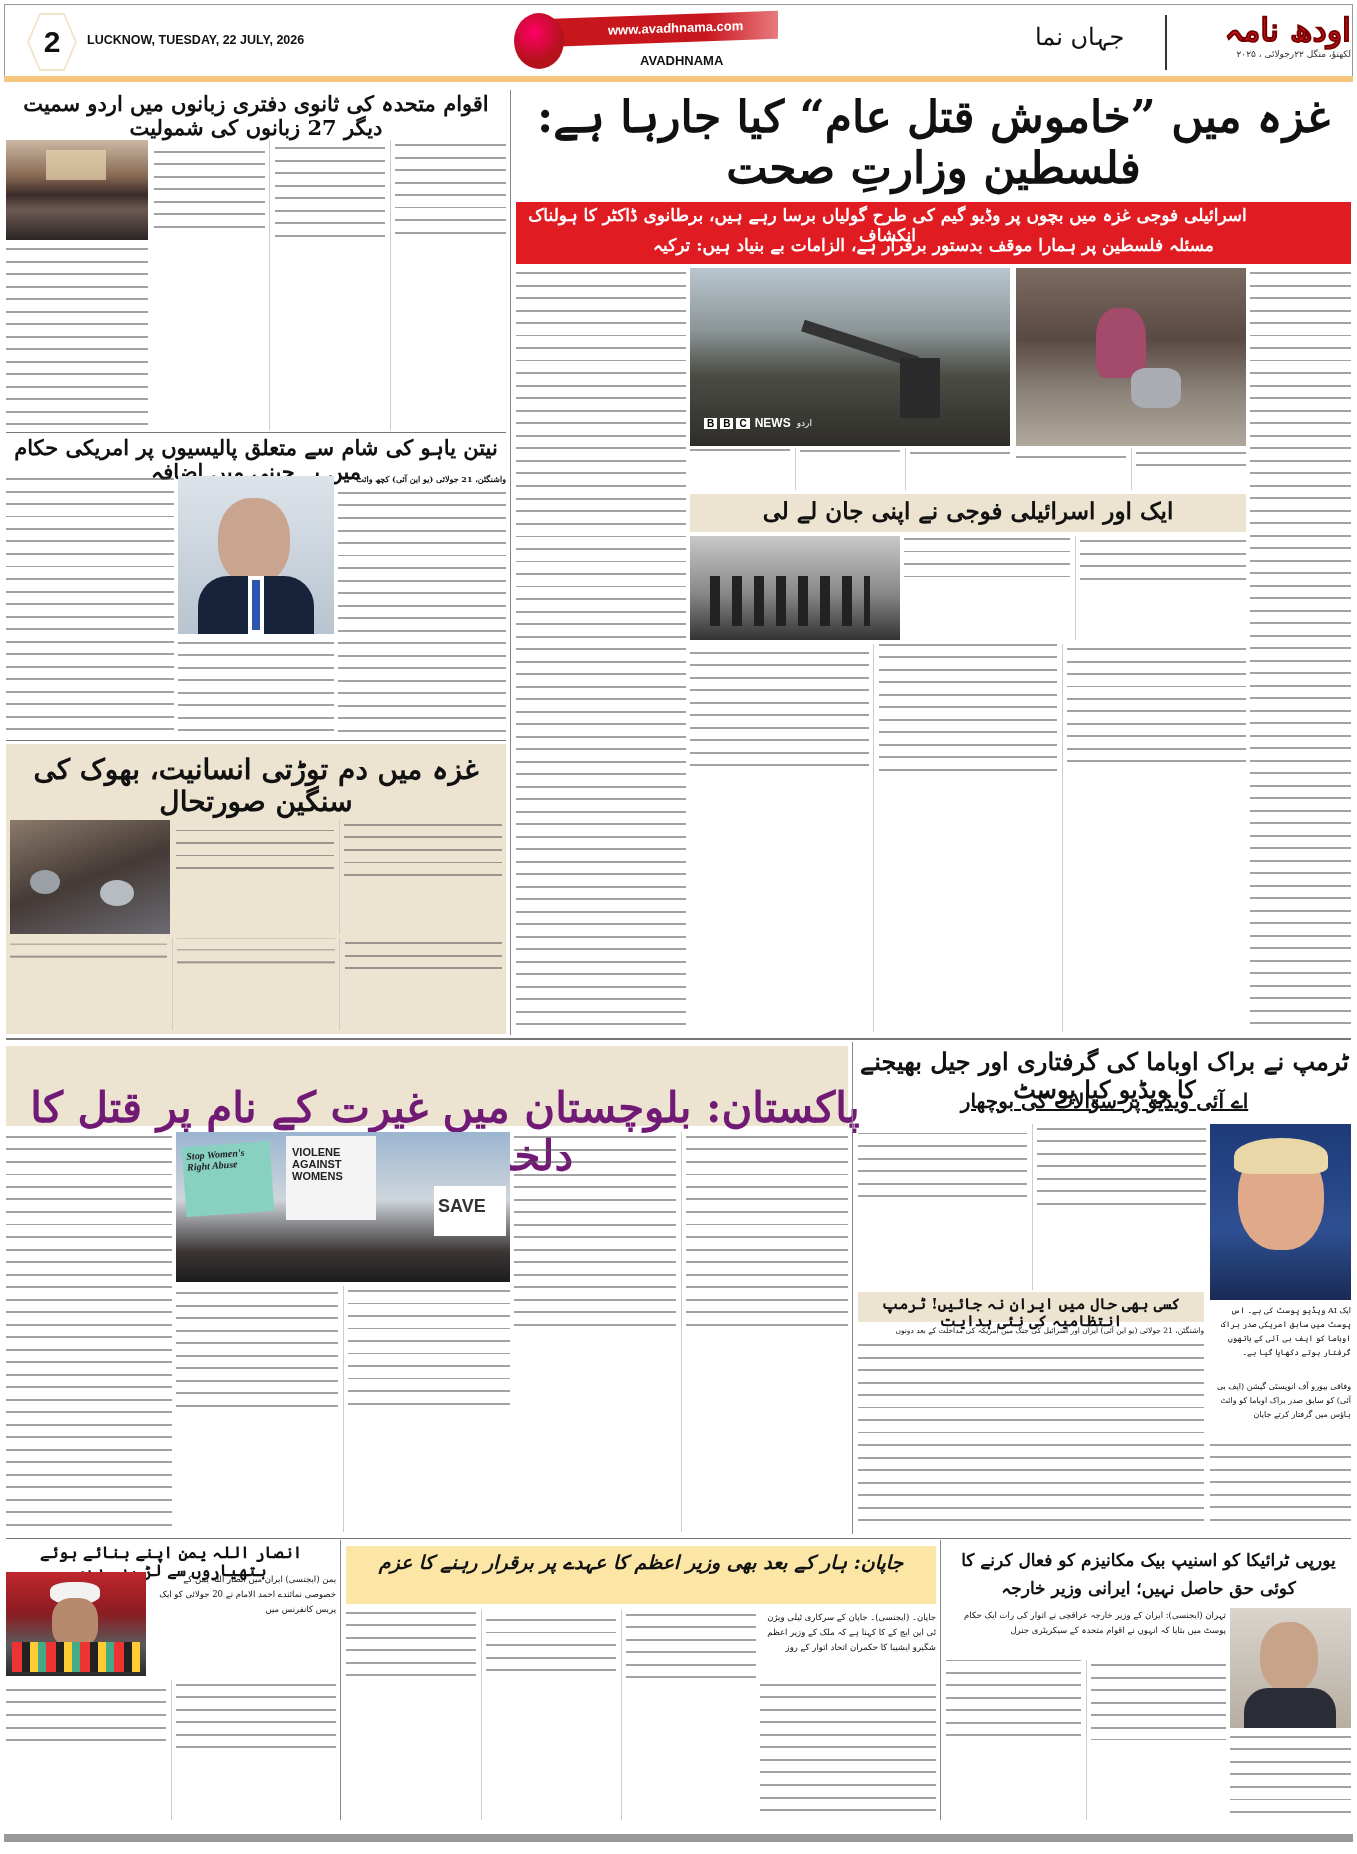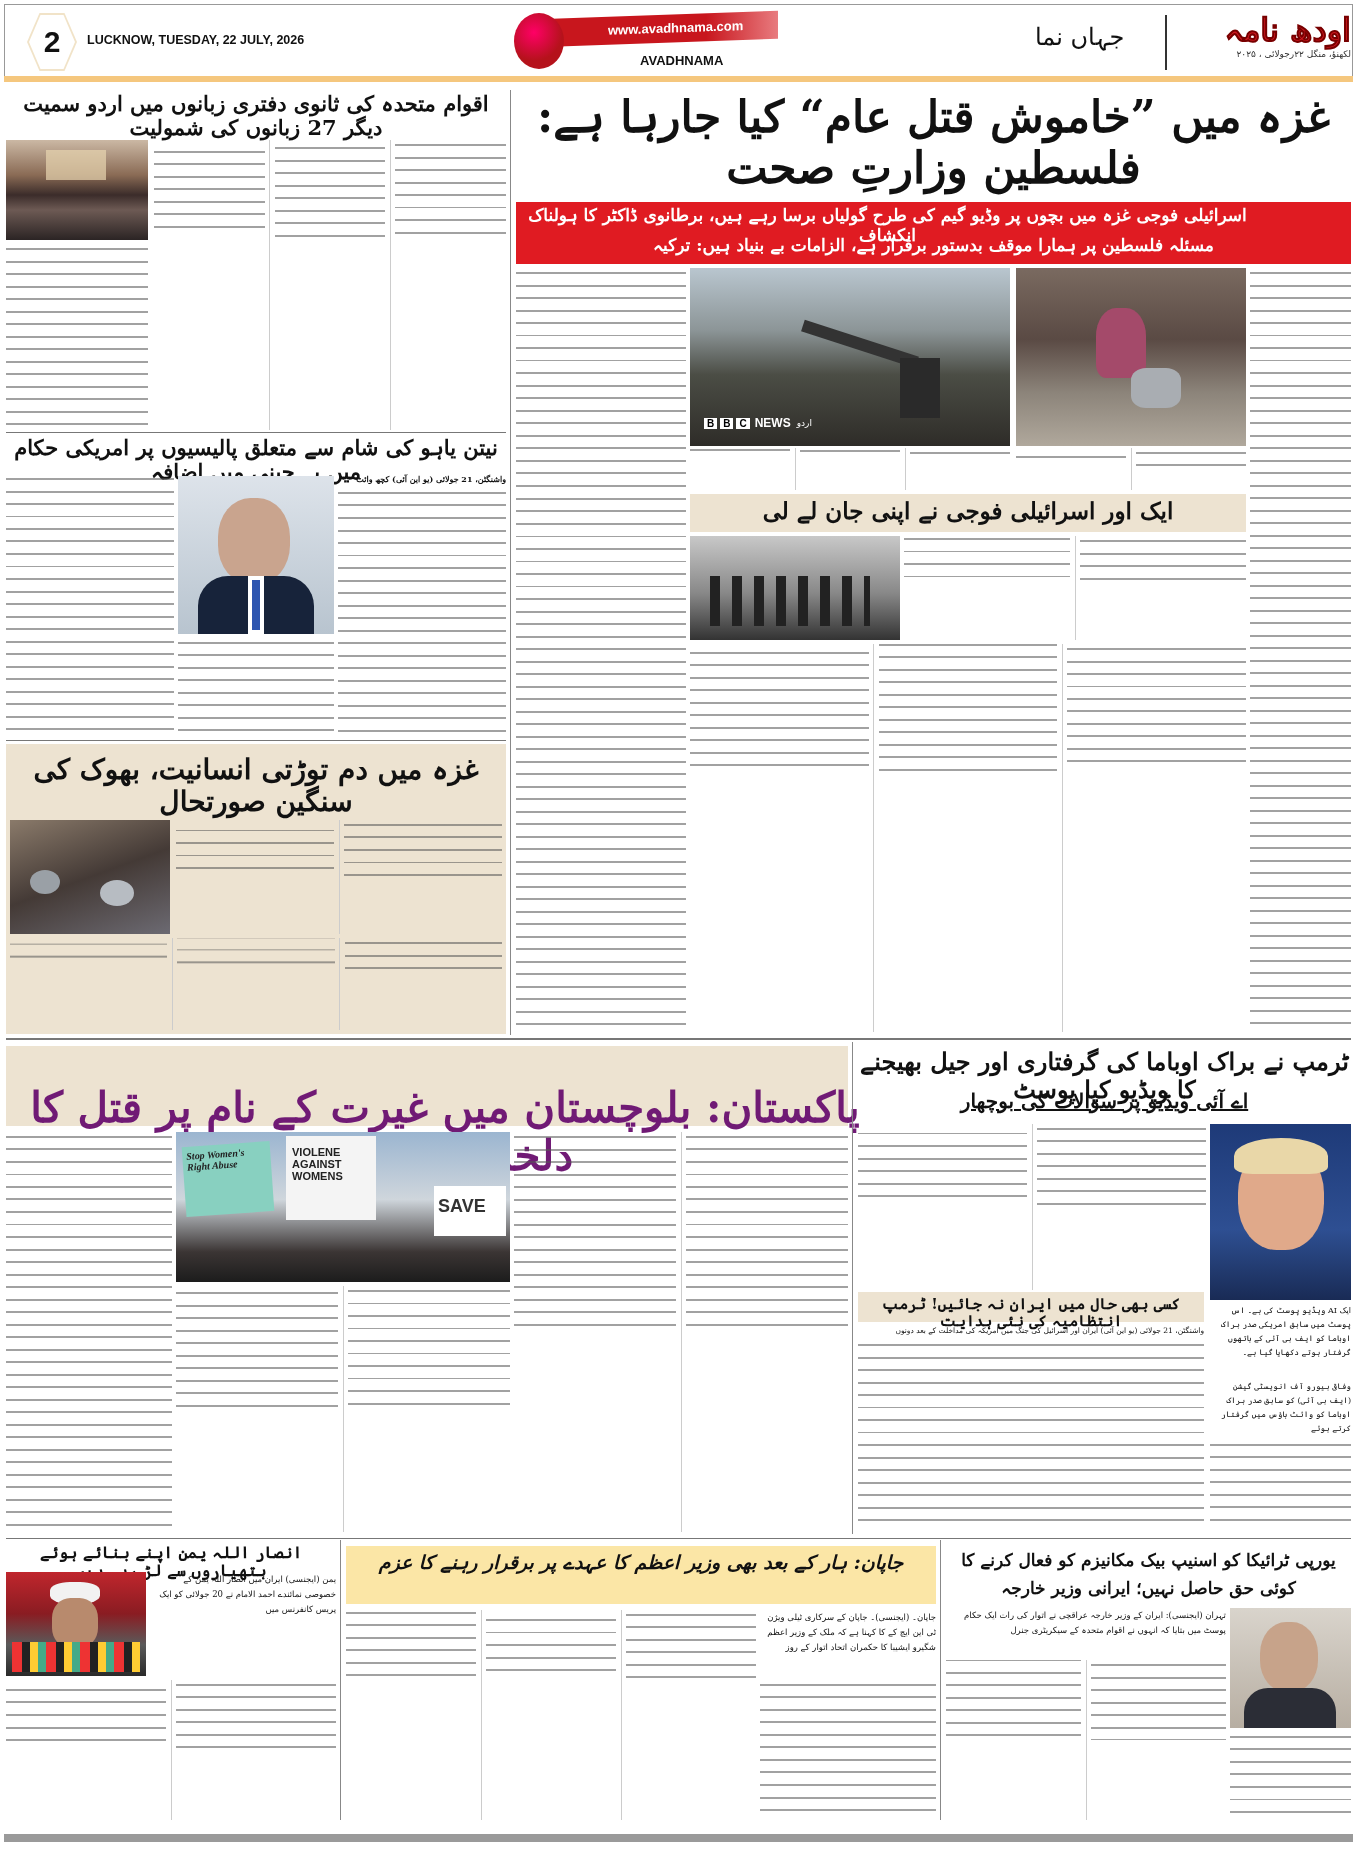--- a/index.html
+++ b/index.html
@@ -184,21 +184,21 @@
   <div style="position:absolute;left:28px;top:22px;width:86px;height:104px;border-radius:45%;background:#e0a98a;"></div>
   <div style="position:absolute;left:24px;top:14px;width:94px;height:36px;border-radius:50% 50% 20% 20%;background:#e9d7a8;"></div>
 </div>
 <div class="urdu" style="position:absolute;left:1210px;top:1304px;width:141px;font-size:8px;line-height:14px;">ایک AI ویڈیو پوسٹ کی ہے۔ اس پوسٹ میں سابق امریکی صدر براک اوباما کو ایف بی آئی کے ہاتھوں گرفتار ہوتے دکھایا گیا ہے۔</div>
 <div class="box beige" style="left:858px;top:1292px;width:346px;height:30px;"></div>
 <div class="hl" style="left:858px;top:1296px;width:346px;font-size:15px;">کسی بھی حال میں ایران نہ جائیں! ٹرمپ انتظامیہ کی نئی ہدایت</div>
 <div class="urdu" style="position:absolute;left:858px;top:1326px;width:346px;font-size:7.5px;">واشنگٹن، 21 جولائی (یو این آئی) ایران اور اسرائیل کی جنگ میں امریکہ کی مداخلت کے بعد دونوں</div>
 <div class="body-text" style="left:858px;top:1340px;width:346px;height:192px;">
     <div class="fill-lines"></div>
   </div>
-<div class="urdu" style="position:absolute;left:1210px;top:1380px;width:141px;font-size:8px;line-height:14px;">وفاقی بیورو آف انویسٹی گیشن (ایف بی آئی) کو سابق صدر براک اوباما کو وائٹ ہاؤس میں گرفتار کرتے ہوئے</div>
+<div class="urdu" style="position:absolute;left:1210px;top:1380px;width:141px;font-size:8px;line-height:14px;">وفاقی بیورو آف انویسٹی گیشن (ایف بی آئی) کو سابق صدر براک اوباما کو وائٹ ہاؤس میں گرفتار کرتے جاپان</div>
 <div class="body-text" style="left:1210px;top:1440px;width:141px;height:92px;">
     <div class="fill-lines"></div>
   </div>
 
 <div class="rule-h" style="left:6px;top:1538px;width:1345px;height:1px;"></div>
 
 <div class="hl" style="left:6px;top:1544px;width:330px;font-size:16px;">انصار اللہ یمن اپنے بنائے ہوئے ہتھیاروں سے لڑ رہے ہیں</div>
 <div class="photo" style="left:6px;top:1572px;width:140px;height:104px;background:linear-gradient(180deg,#c0262d 0,#8a1c22 40%,#5a5a5a 70%,#2a2a2a);">
   <div style="position:absolute;left:44px;top:10px;width:50px;height:22px;border-radius:40%;background:#f2f2f2;"></div>
   <div style="position:absolute;left:46px;top:26px;width:46px;height:50px;border-radius:40%;background:#b88a6d;"></div>

